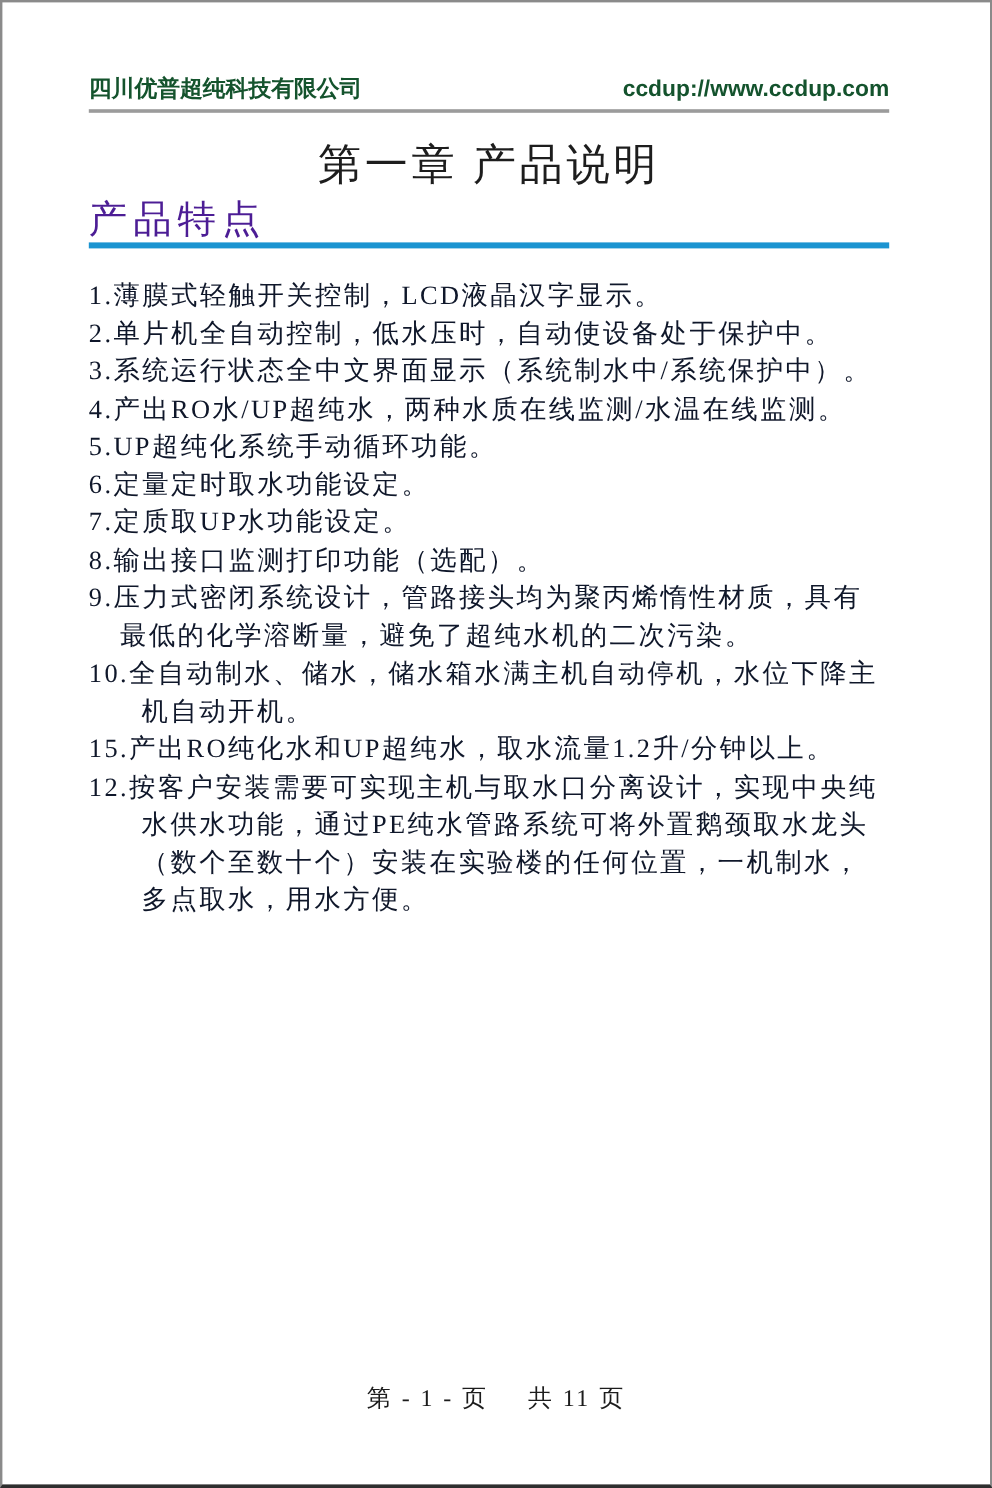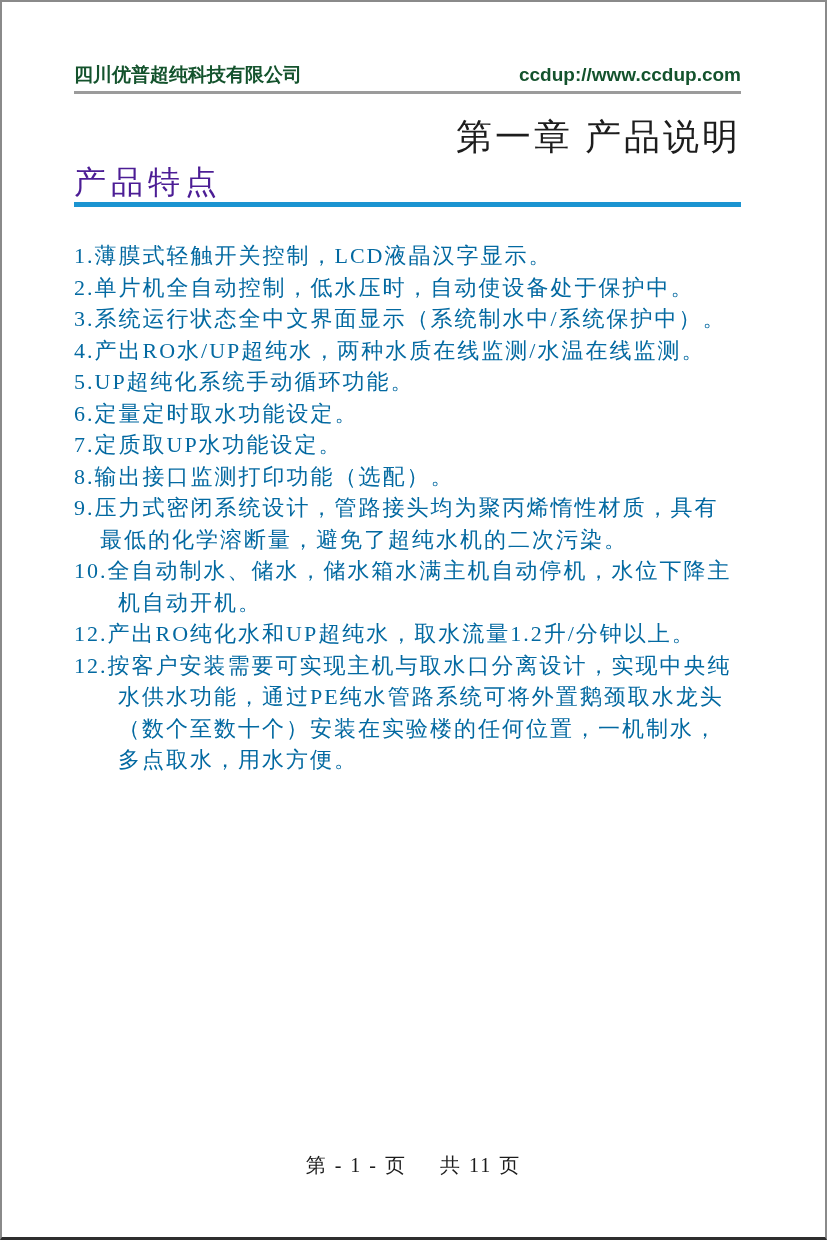--- a/index.html
+++ b/index.html
@@ -35,44 +35,44 @@
     padding-bottom: 4px;
     border-bottom: 3px solid #9b9b9b;
     font-family: "Liberation Sans", "DejaVu Sans", sans-serif;
     font-weight: bold;
     font-size: 19px;
     line-height: 24px;
     color: #14532d;
   }
   .chapter-title {
     margin-top: 23px;
-    text-align: right;
+    text-align: center;
     font-size: 36px;
     line-height: 40px;
     letter-spacing: 3px;
     color: #1d1d1d;
   }
   .section-heading {
     margin-top: 8px;
     font-size: 32px;
     line-height: 34px;
     letter-spacing: 5px;
     color: #4c1d95;
   }
   .accent-rule {
     margin-top: 3px;
     height: 5px;
     background: #1b94d1; 
   }
   .feature-list {
-    margin-top: 33px;
+    margin-top: 23px;
     font-size: 22px;
     line-height: 31.5px;
     letter-spacing: 2px;
-    color: #0369a1;
+    color: #0f172a;
   }
   .feature-item {
     padding-left: 26px;
     text-indent: -26px;
   }
   .feature-item.wide-num {
     padding-left: 44px;
     text-indent: -44px;
   }
   .page-footer {
@@ -111,21 +111,21 @@
       <div class="feature-item">1.薄膜式轻触开关控制，LCD液晶汉字显示。</div>
       <div class="feature-item">2.单片机全自动控制，低水压时，自动使设备处于保护中。</div>
       <div class="feature-item">3.系统运行状态全中文界面显示（系统制水中/系统保护中）。</div>
       <div class="feature-item">4.产出RO水/UP超纯水，两种水质在线监测/水温在线监测。</div>
       <div class="feature-item">5.UP超纯化系统手动循环功能。</div>
       <div class="feature-item">6.定量定时取水功能设定。</div>
       <div class="feature-item">7.定质取UP水功能设定。</div>
       <div class="feature-item">8.输出接口监测打印功能（选配）。</div>
       <div class="feature-item">9.压力式密闭系统设计，管路接头均为聚丙烯惰性材质，具有最低的化学溶断量，避免了超纯水机的二次污染。</div>
       <div class="feature-item wide-num">10.全自动制水、储水，储水箱水满主机自动停机，水位下降主机自动开机。</div>
-      <div class="feature-item wide-num">12.产出RO纯化水和UP超纯水，取水流量1.2升/分钟以上。</div>
+      <div class="feature-item wide-num">15.产出RO纯化水和UP超纯水，取水流量1.2升/分钟以上。</div>
       <div class="feature-item wide-num">12.按客户安装需要可实现主机与取水口分离设计，实现中央纯水供水功能，通过PE纯水管路系统可将外置鹅颈取水龙头（数个至数十个）安装在实验楼的任何位置，一机制水，多点取水，用水方便。</div>
     </div>
 
   </div>
 
   <div class="page-footer">
     <span>第 - 1 - 页</span>
     <span class="total">共 11 页</span>
   </div>
 </div>

